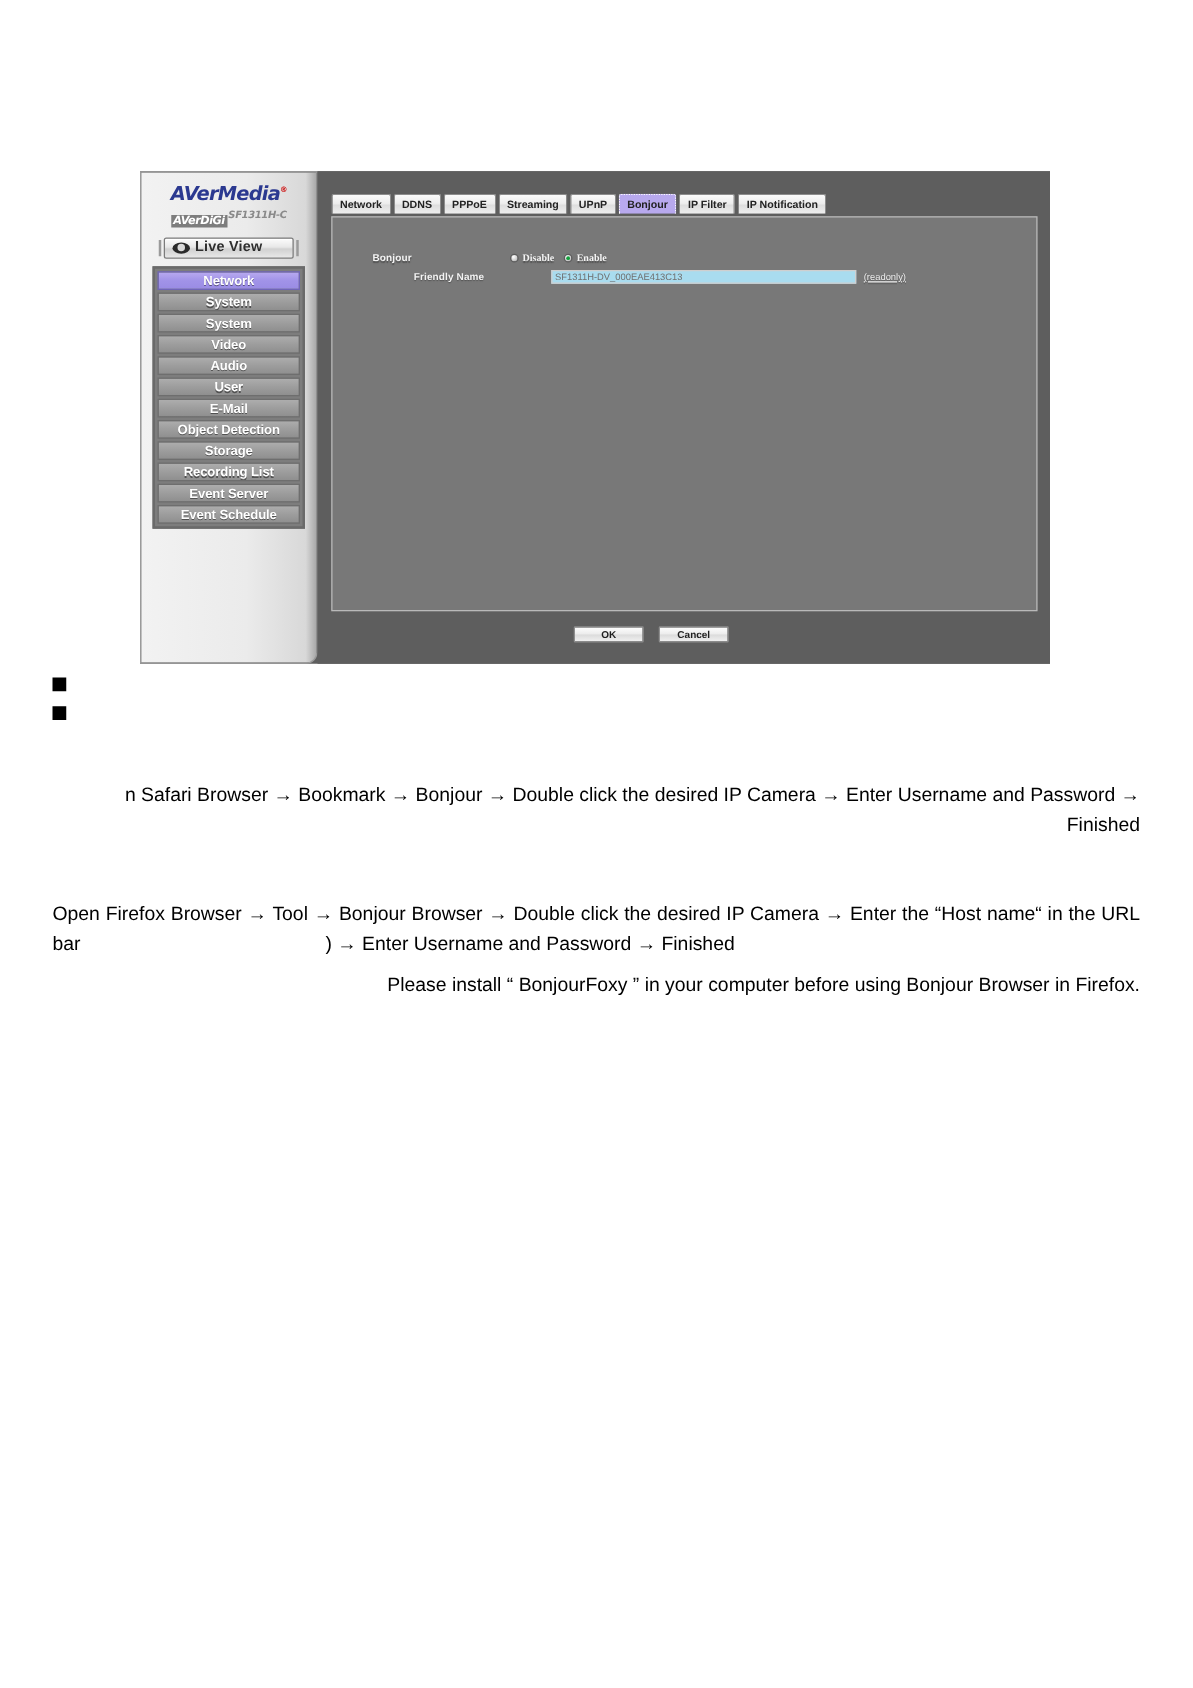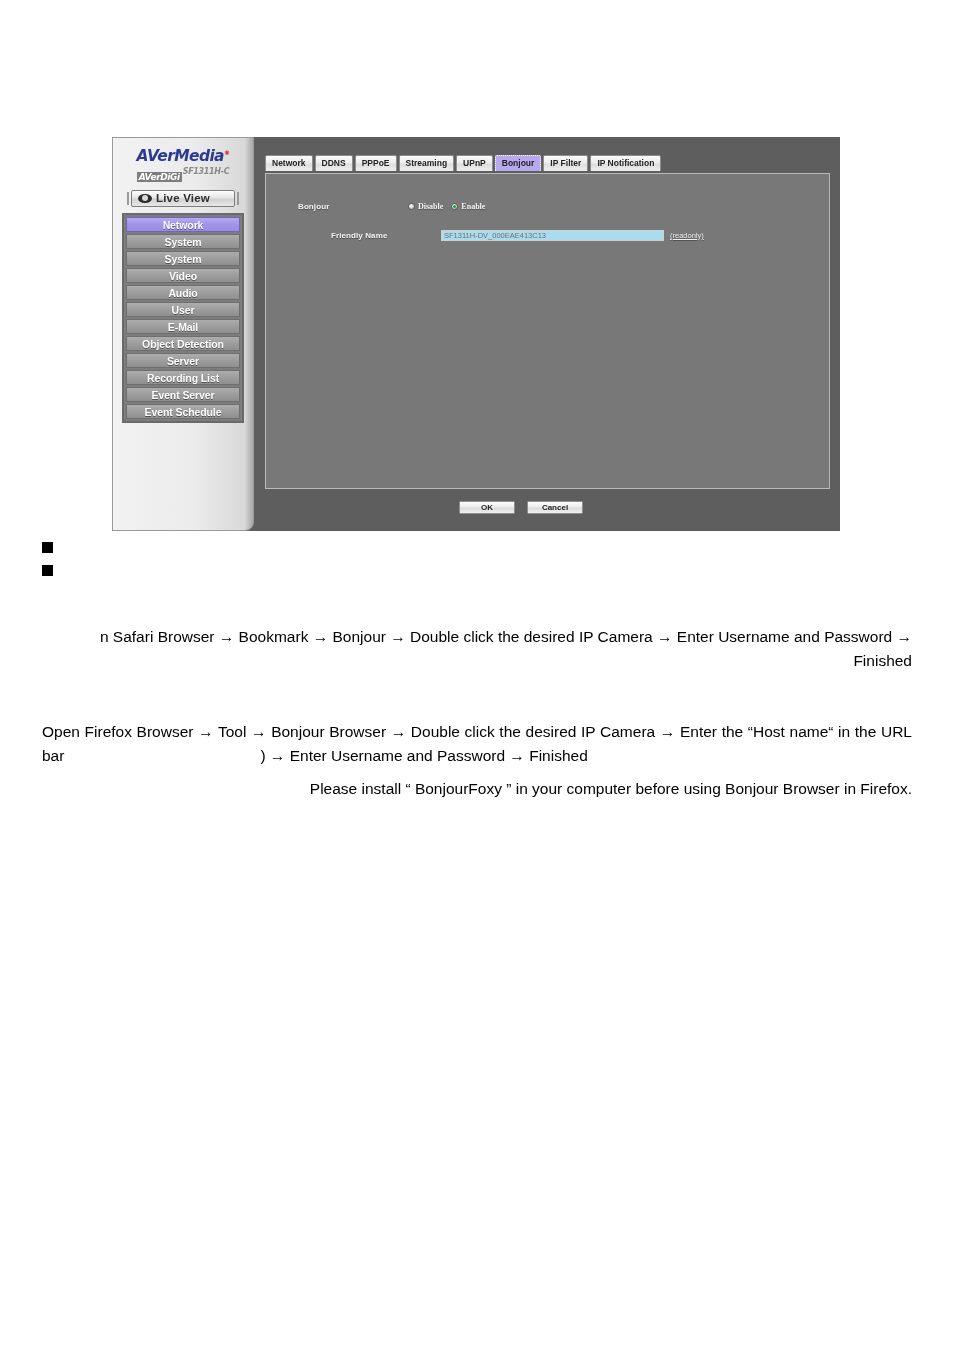--- a/index.html
+++ b/index.html
@@ -208,21 +208,21 @@
     box-sizing: border-box;
   }
 
   .form-row {
     position: absolute;
     display: flex;
     align-items: center;
     left: 32px;
   }
   .row-bonjour { top: 28px; }
-  .row-friendly { top: 56px; padding-left: 33px; }
+  .row-friendly { top: 42px; padding-left: 33px; }
   .field-label {
     width: 110px;
     font-size: 8px;
     font-weight: bold;
     color: #f4f4f4;
     text-shadow: 0 1px 1px rgba(0,0,0,0.35);
     font-family: "Liberation Sans", sans-serif;
     letter-spacing: 0.1px;
   }
   .radio-group {
@@ -257,21 +257,21 @@
   }
   .radio-label {
     font-size: 8px;
     font-weight: bold;
     color: #f4f4f4;
     text-shadow: 0 1px 1px rgba(0,0,0,0.35);
     font-family: Liberation Serif, serif;
   }
 
   .text-input {
-    width: 223px;
+    width: 244px;
     height: 11px;
     background: #a9dcef;
     border: 1px solid #cfcfcf;
     box-sizing: border-box;
     font-size: 7.5px;
     color: #6f6f6f;
     line-height: 10px;
     padding: 0 2px;
     font-family: "Liberation Sans", sans-serif;
     overflow: hidden;
@@ -375,21 +375,21 @@
 
     <div class="menu-frame">
       <div class="menu-item active">Network</div>
       <div class="menu-item">System</div>
       <div class="menu-item">System</div>
       <div class="menu-item">Video</div>
       <div class="menu-item">Audio</div>
       <div class="menu-item">User</div>
       <div class="menu-item">E-Mail</div>
       <div class="menu-item">Object Detection</div>
-      <div class="menu-item">Server</div>
+      <div class="menu-item">Storage</div>
       <div class="menu-item">Recording List</div>
       <div class="menu-item">Event Server</div>
       <div class="menu-item">Event Schedule</div>
     </div>
   </div>
 
   <div class="dev-main">
 
     <div class="tabbar">
       <div class="tab">Network</div>

